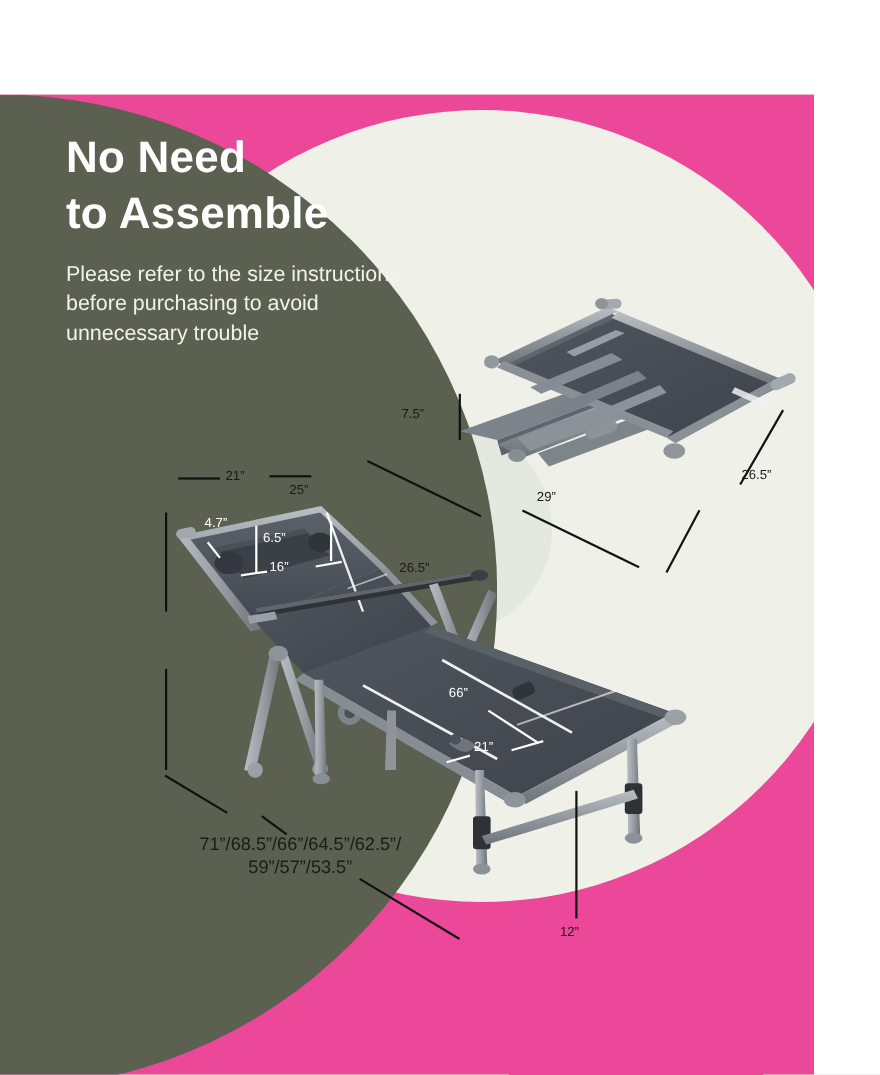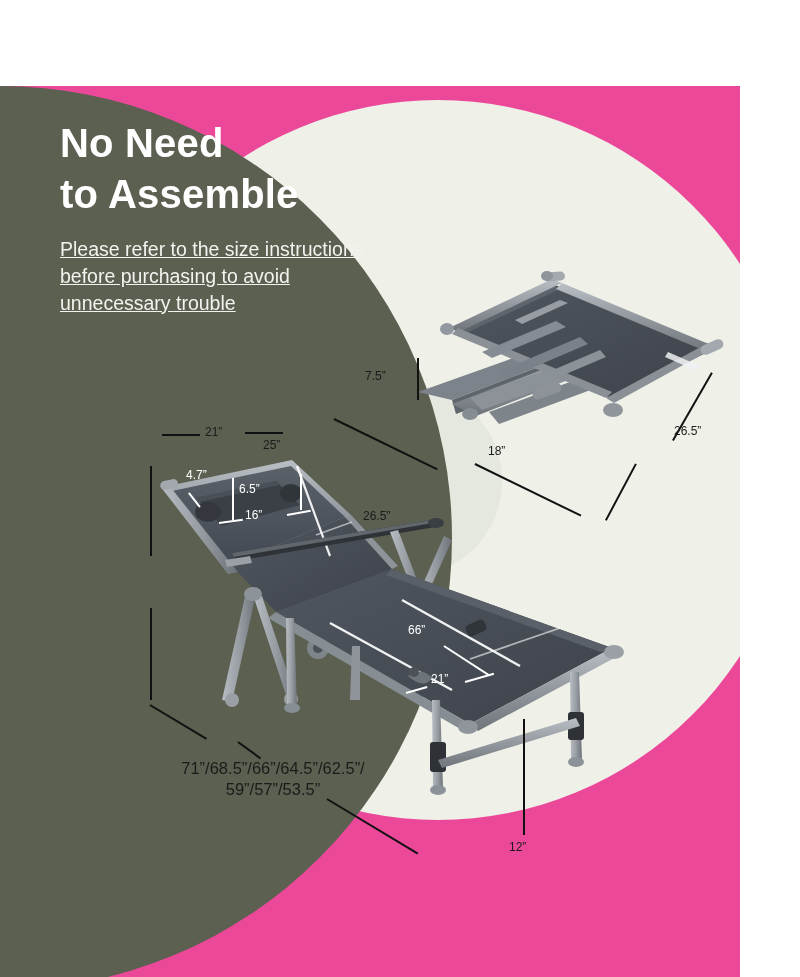--- a/index.html
+++ b/index.html
@@ -57,21 +57,20 @@
     letter-spacing: 0.2px;
     white-space: pre-line;
   }
   .subhead {
     position: absolute;
     left: 60px; top: 236px;
     color: #f2f3ee;
     font-size: 19.5px;
     line-height: 1.38;
     white-space: pre-line;
-    text-decoration: underline;
   }
 
   
   .dim {
     position: absolute;
     color: #1b1b1b;
     font-size: 12px;
     white-space: pre;
     line-height: 1.26;
   }
@@ -233,21 +232,21 @@
       <path d="M408,676 q14,-10 24,2 q-8,12 -24,-2 Z" fill="#6d747a"></path>
       <circle cx="414" cy="672" r="5" fill="#4d5258"></circle>
     </g>
   </svg>
 
   <div class="vline" style="left:417px; top:358px; height:42px;"></div>
   <div class="dim" style="left:365px; top:369px;">7.5”</div>
 
   <div class="line" style="left:334px; top:418px; width:115px; height:1.8px; transform: rotate(26deg);"></div>
   <div class="line" style="left:475px; top:463px; width:118px; height:1.8px; transform: rotate(26deg);"></div>
-  <div class="dim" style="left:488px; top:444px;">18”</div>
+  <div class="dim" style="left:488px; top:444px;">29”</div>
 
   <div class="line" style="left:712px; top:372px; width:78px; height:1.8px; transform: rotate(120deg);"></div>
   <div class="line" style="left:636px; top:463px; width:64px; height:1.8px; transform: rotate(118deg);"></div>
   <div class="dim" style="left:674px; top:424px;">26.5”</div>
 
   <div class="line" style="left:162px; top:434px; width:38px; height:1.8px;"></div>
   <div class="line" style="left:245px; top:432px; width:38px; height:1.8px;"></div>
   <div class="dim" style="left:205px; top:425px;">21”</div>
 
   <div class="dim" style="left:263px; top:438px;">25”</div>

